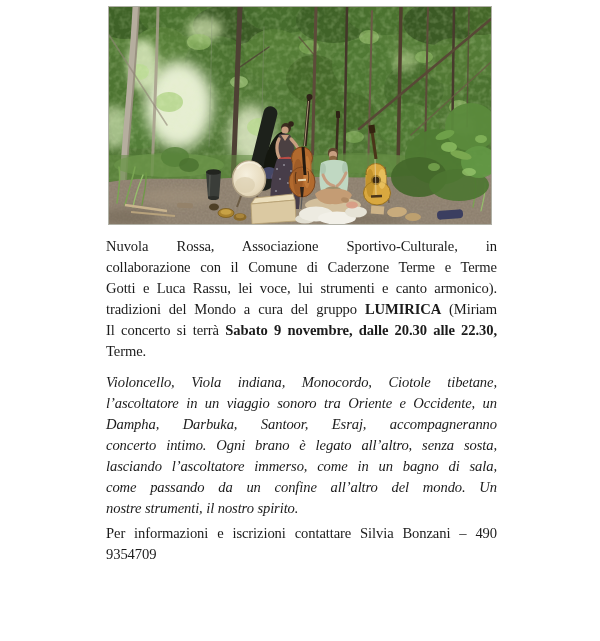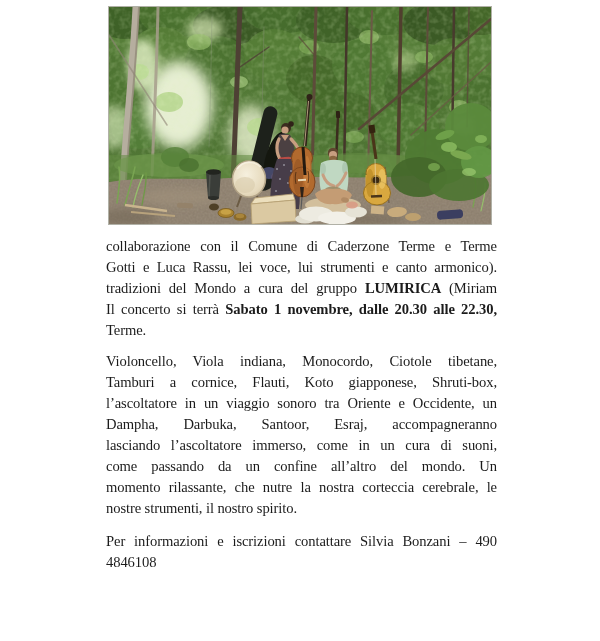--- a/index.html
+++ b/index.html
@@ -290,33 +290,33 @@
       <rect x="262" y="199" width="13" height="8" fill="#cdb387" transform="rotate(4 268 203)"></rect>
       <ellipse cx="288" cy="205" rx="10" ry="5" fill="#c8ab7c" transform="rotate(-5 288 205)"></ellipse>
       <ellipse cx="304" cy="210" rx="8" ry="4" fill="#bda06f"></ellipse>
       <rect x="328" y="203" width="26" height="9" rx="4" fill="#3b3e60" transform="rotate(-4 341 207)"></rect>
     </g>
   </svg>
 </div>
 
 <div class="content" style="color: rgb(27, 27, 27);">
     <div class="para" style="margin-bottom: 10px;">
+      <div class="line"><span>Nuvola Rossa, Associazione Sportivo-Culturale, in</span></div>
       <div class="line"><span>collaborazione con il Comune di Caderzone Terme e Terme</span></div>
       <div class="line"><span>Gotti e Luca Rassu, lei voce, lui strumenti e canto armonico).</span></div>
       <div class="line"><span>tradizioni del Mondo a cura del gruppo </span><span class="b">LUMIRICA</span><span> (Miriam</span></div>
-      <div class="line"><span>Il concerto si terrà </span><span class="b">Sabato 1 novembre, dalle 20.30 alle 22.30,</span></div>
+      <div class="line"><span>Il concerto si terrà </span><span class="b">Sabato 9 novembre, dalle 20.30 alle 22.30,</span></div>
       <div class="line last"><span>Terme.</span></div>
     </div>
-    <div class="para" style="margin-bottom: 12px;">
+    <div class="para" style="margin-bottom: 4px; font-style: italic;">
       <div class="line"><span>Violoncello, Viola indiana, Monocordo, Ciotole tibetane,</span></div>
-      <div class="line"><span>Tamburi a cornice, Flauti, Koto giapponese, Shruti-box,</span></div>
       <div class="line"><span>l’ascoltatore in un viaggio sonoro tra Oriente e Occidente, un</span></div>
       <div class="line"><span>Dampha, Darbuka, Santoor, Esraj, accompagneranno</span></div>
-      <div class="line"><span>lasciando l’ascoltatore immerso, come in un cura di suoni,</span></div>
+      <div class="line"><span>concerto intimo. Ogni brano è legato all’altro, senza sosta,</span></div>
+      <div class="line"><span>lasciando l’ascoltatore immerso, come in un bagno di sala,</span></div>
       <div class="line"><span>come passando da un confine all’altro del mondo. Un</span></div>
-      <div class="line"><span>momento rilassante, che nutre la nostra corteccia cerebrale, le</span></div>
       <div class="line last"><span>nostre strumenti, il nostro spirito.</span></div>
     </div>
     <div class="para" style="margin-bottom: 0px;">
       <div class="line"><span>Per informazioni e iscrizioni contattare Silvia Bonzani – 490</span></div>
-      <div class="line last"><span>4846108</span></div>
+      <div class="line last"><span>9354709</span></div>
     </div>
   </div>
 
 </body></html>

